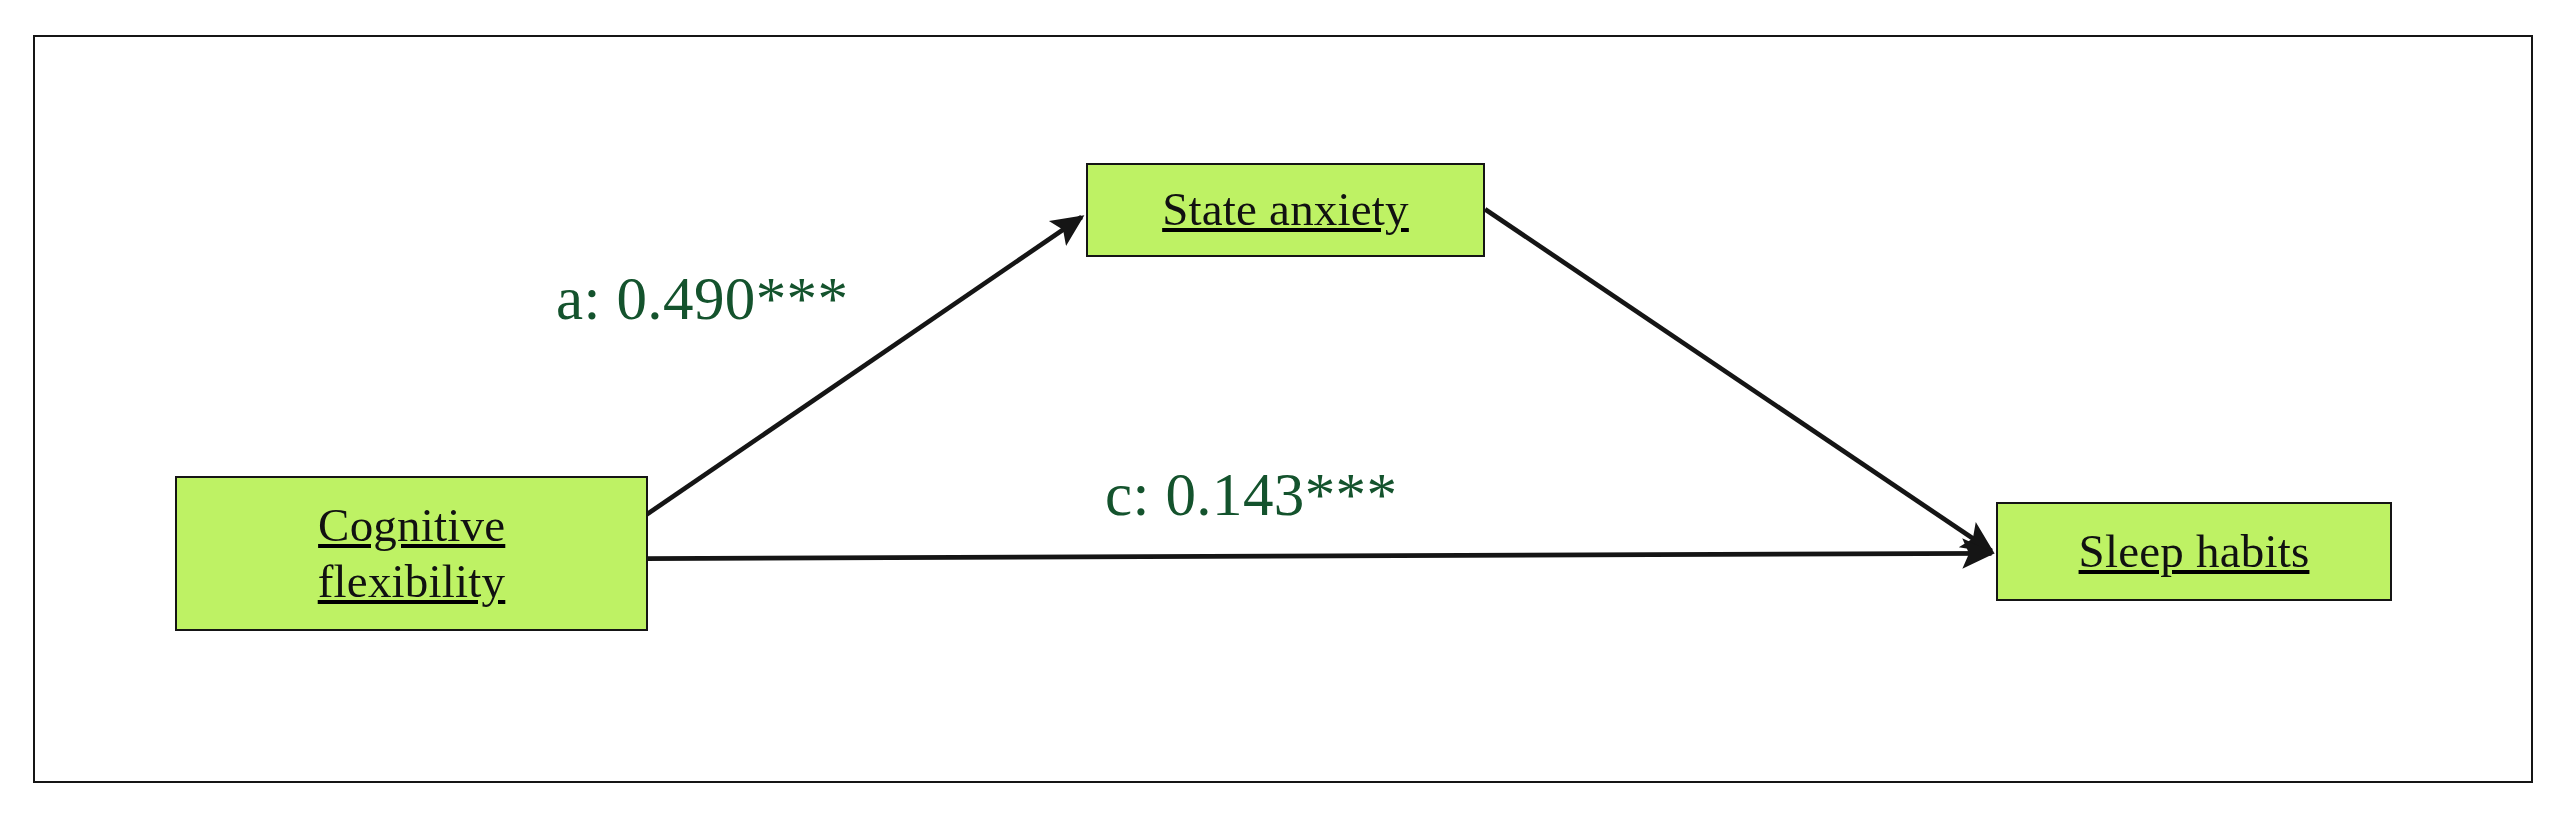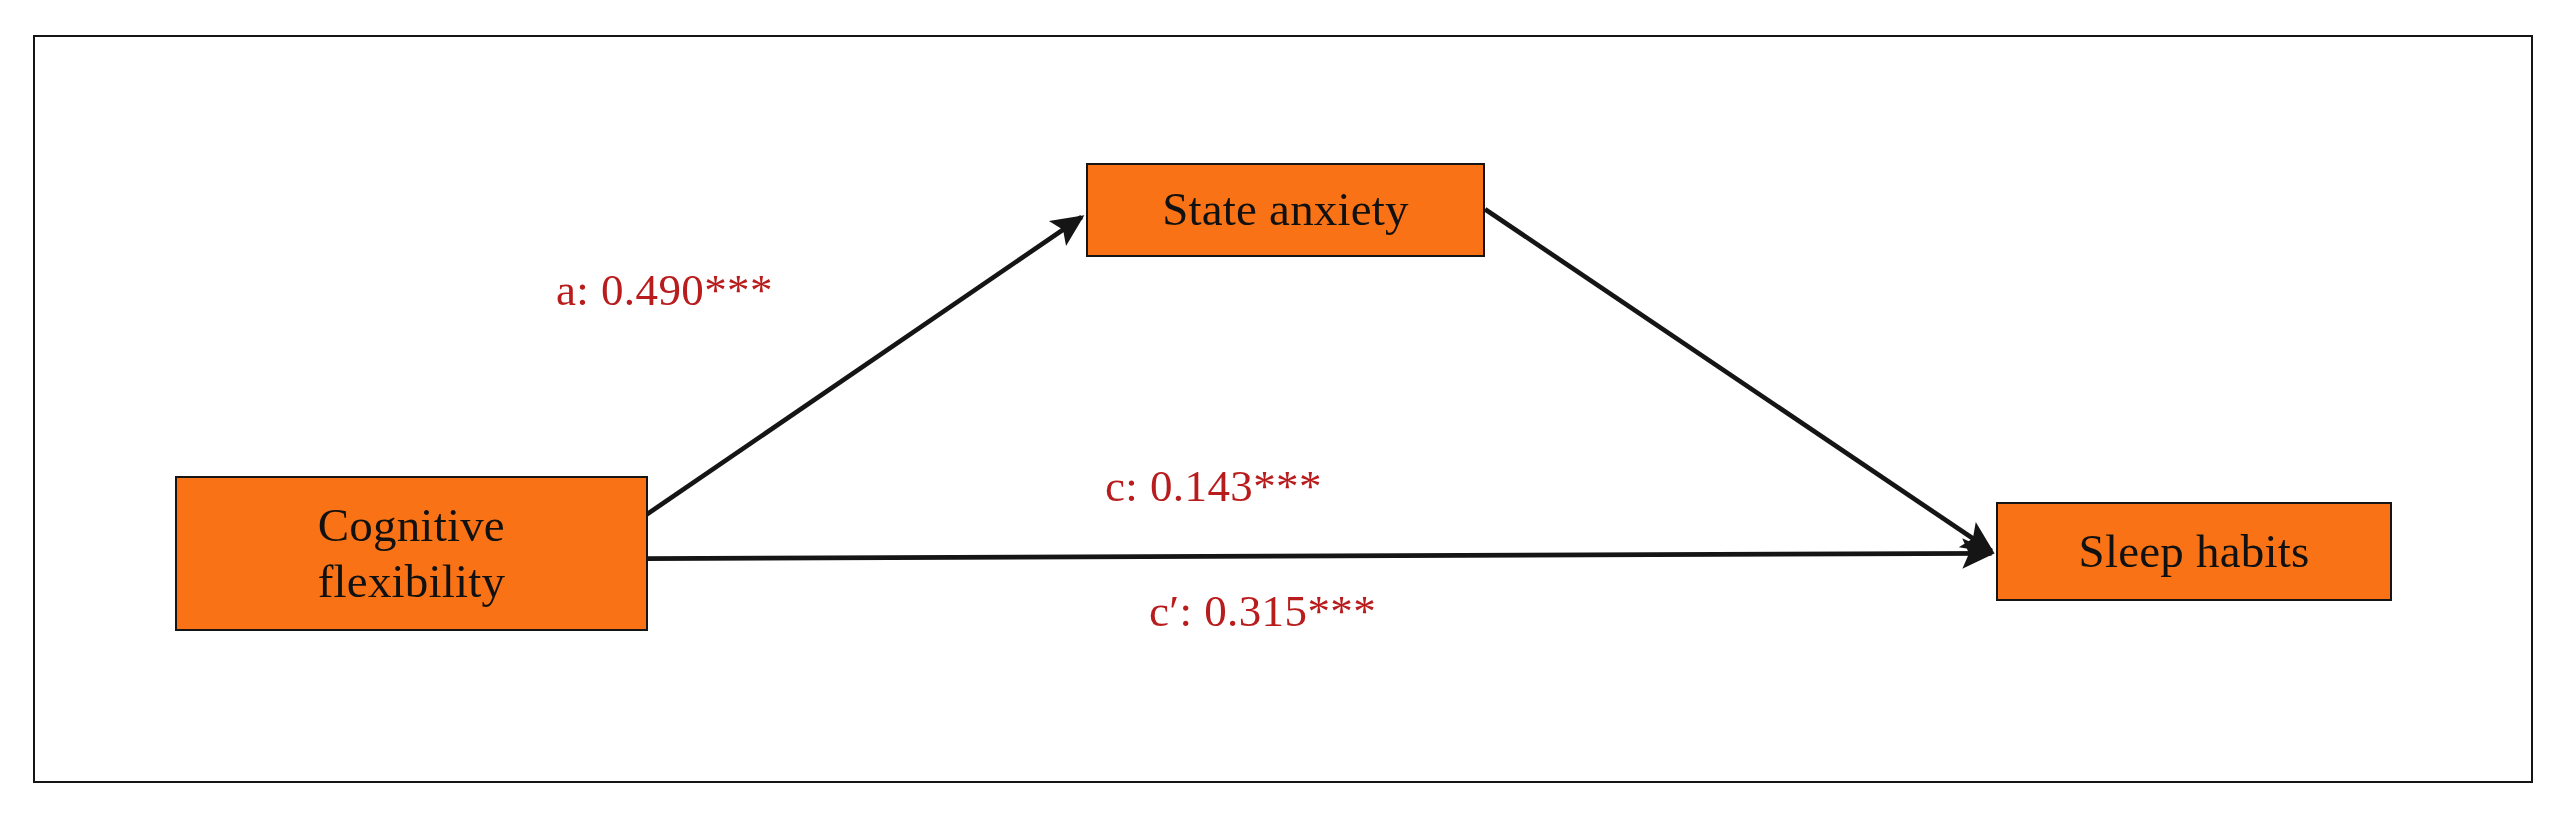--- a/index.html
+++ b/index.html
@@ -32,25 +32,26 @@
     position: absolute;
     left: 0;
     top: 0;
     width: 2576px;
     height: 818px;
   }
   .node-box {
     position: absolute;
     box-sizing: border-box;
     border: 2.3px solid #151515;
-    background: #f97316;
+    background: #bef264;
     display: flex;
     align-items: center;
     justify-content: center;
-    text-align: left;
+    text-align: right;
+    text-decoration: underline;
   }
   .node-label {
     font-family: "Liberation Serif", "DejaVu Serif", serif;
     font-size: 47px;
     line-height: 1.18;
     color: #111111;
     white-space: pre-line;
     letter-spacing: 0.2px;
   }
   #node-cognitive-flexibility {
@@ -67,22 +68,22 @@
   }
   #node-sleep-habits {
     left: 1996px;
     top: 502px;
     width: 396px;
     height: 99px;
   }
   .path-label {
     position: absolute;
     font-family: "Liberation Serif", "DejaVu Serif", serif;
-    font-size: 45px;
-    color: #b91c1c;
+    font-size: 61px;
+    color: #14532d;
     white-space: nowrap;
     letter-spacing: 0.4px;
   }
   #label-path-a {
     left: 556px;
     top: 264px;
   }
   #label-path-b {
     left: 1757px;
     top: 264px;
@@ -128,16 +129,15 @@
 
   <div class="node-box" id="node-sleep-habits">
     <span class="node-label">Sleep habits</span>
   </div>
 
   <div class="path-label" id="label-path-a">a: 0.490***</div>
 
 
   <div class="path-label" id="label-path-c">c: 0.143***</div>
 
-  <div class="path-label" id="label-path-c-prime">c′: 0.315***</div>
 
 </div>
 
 
 </body></html>

